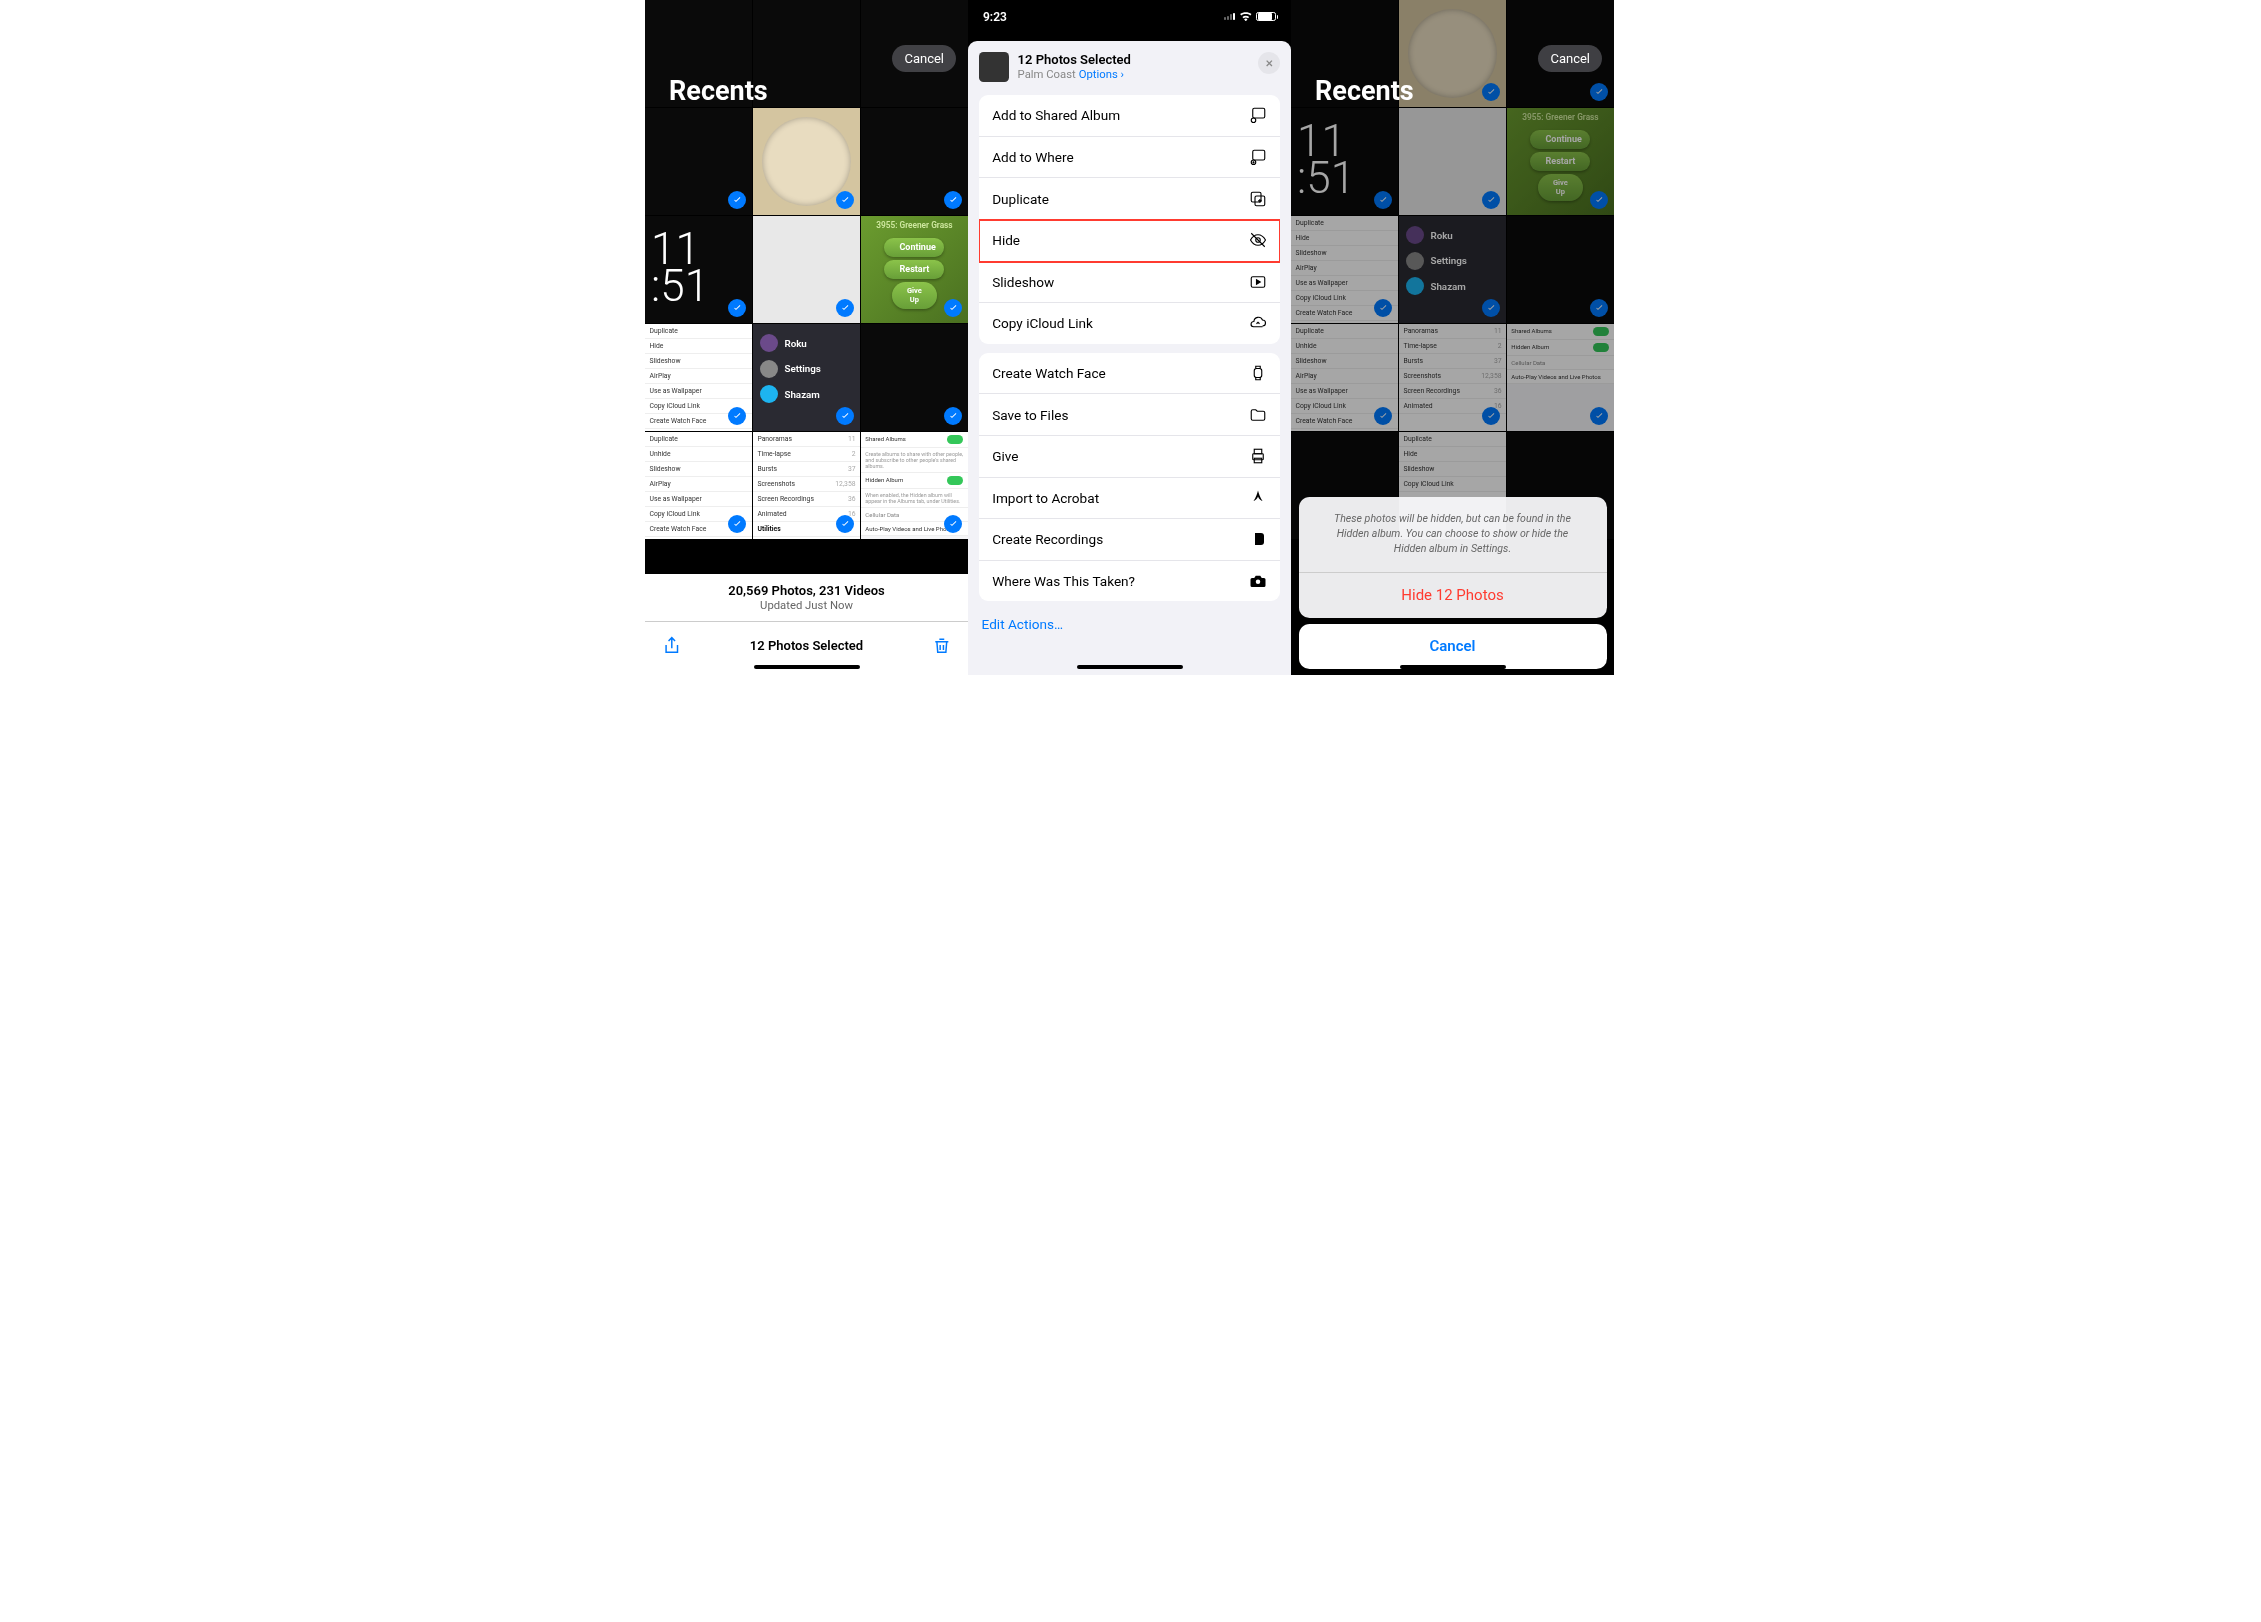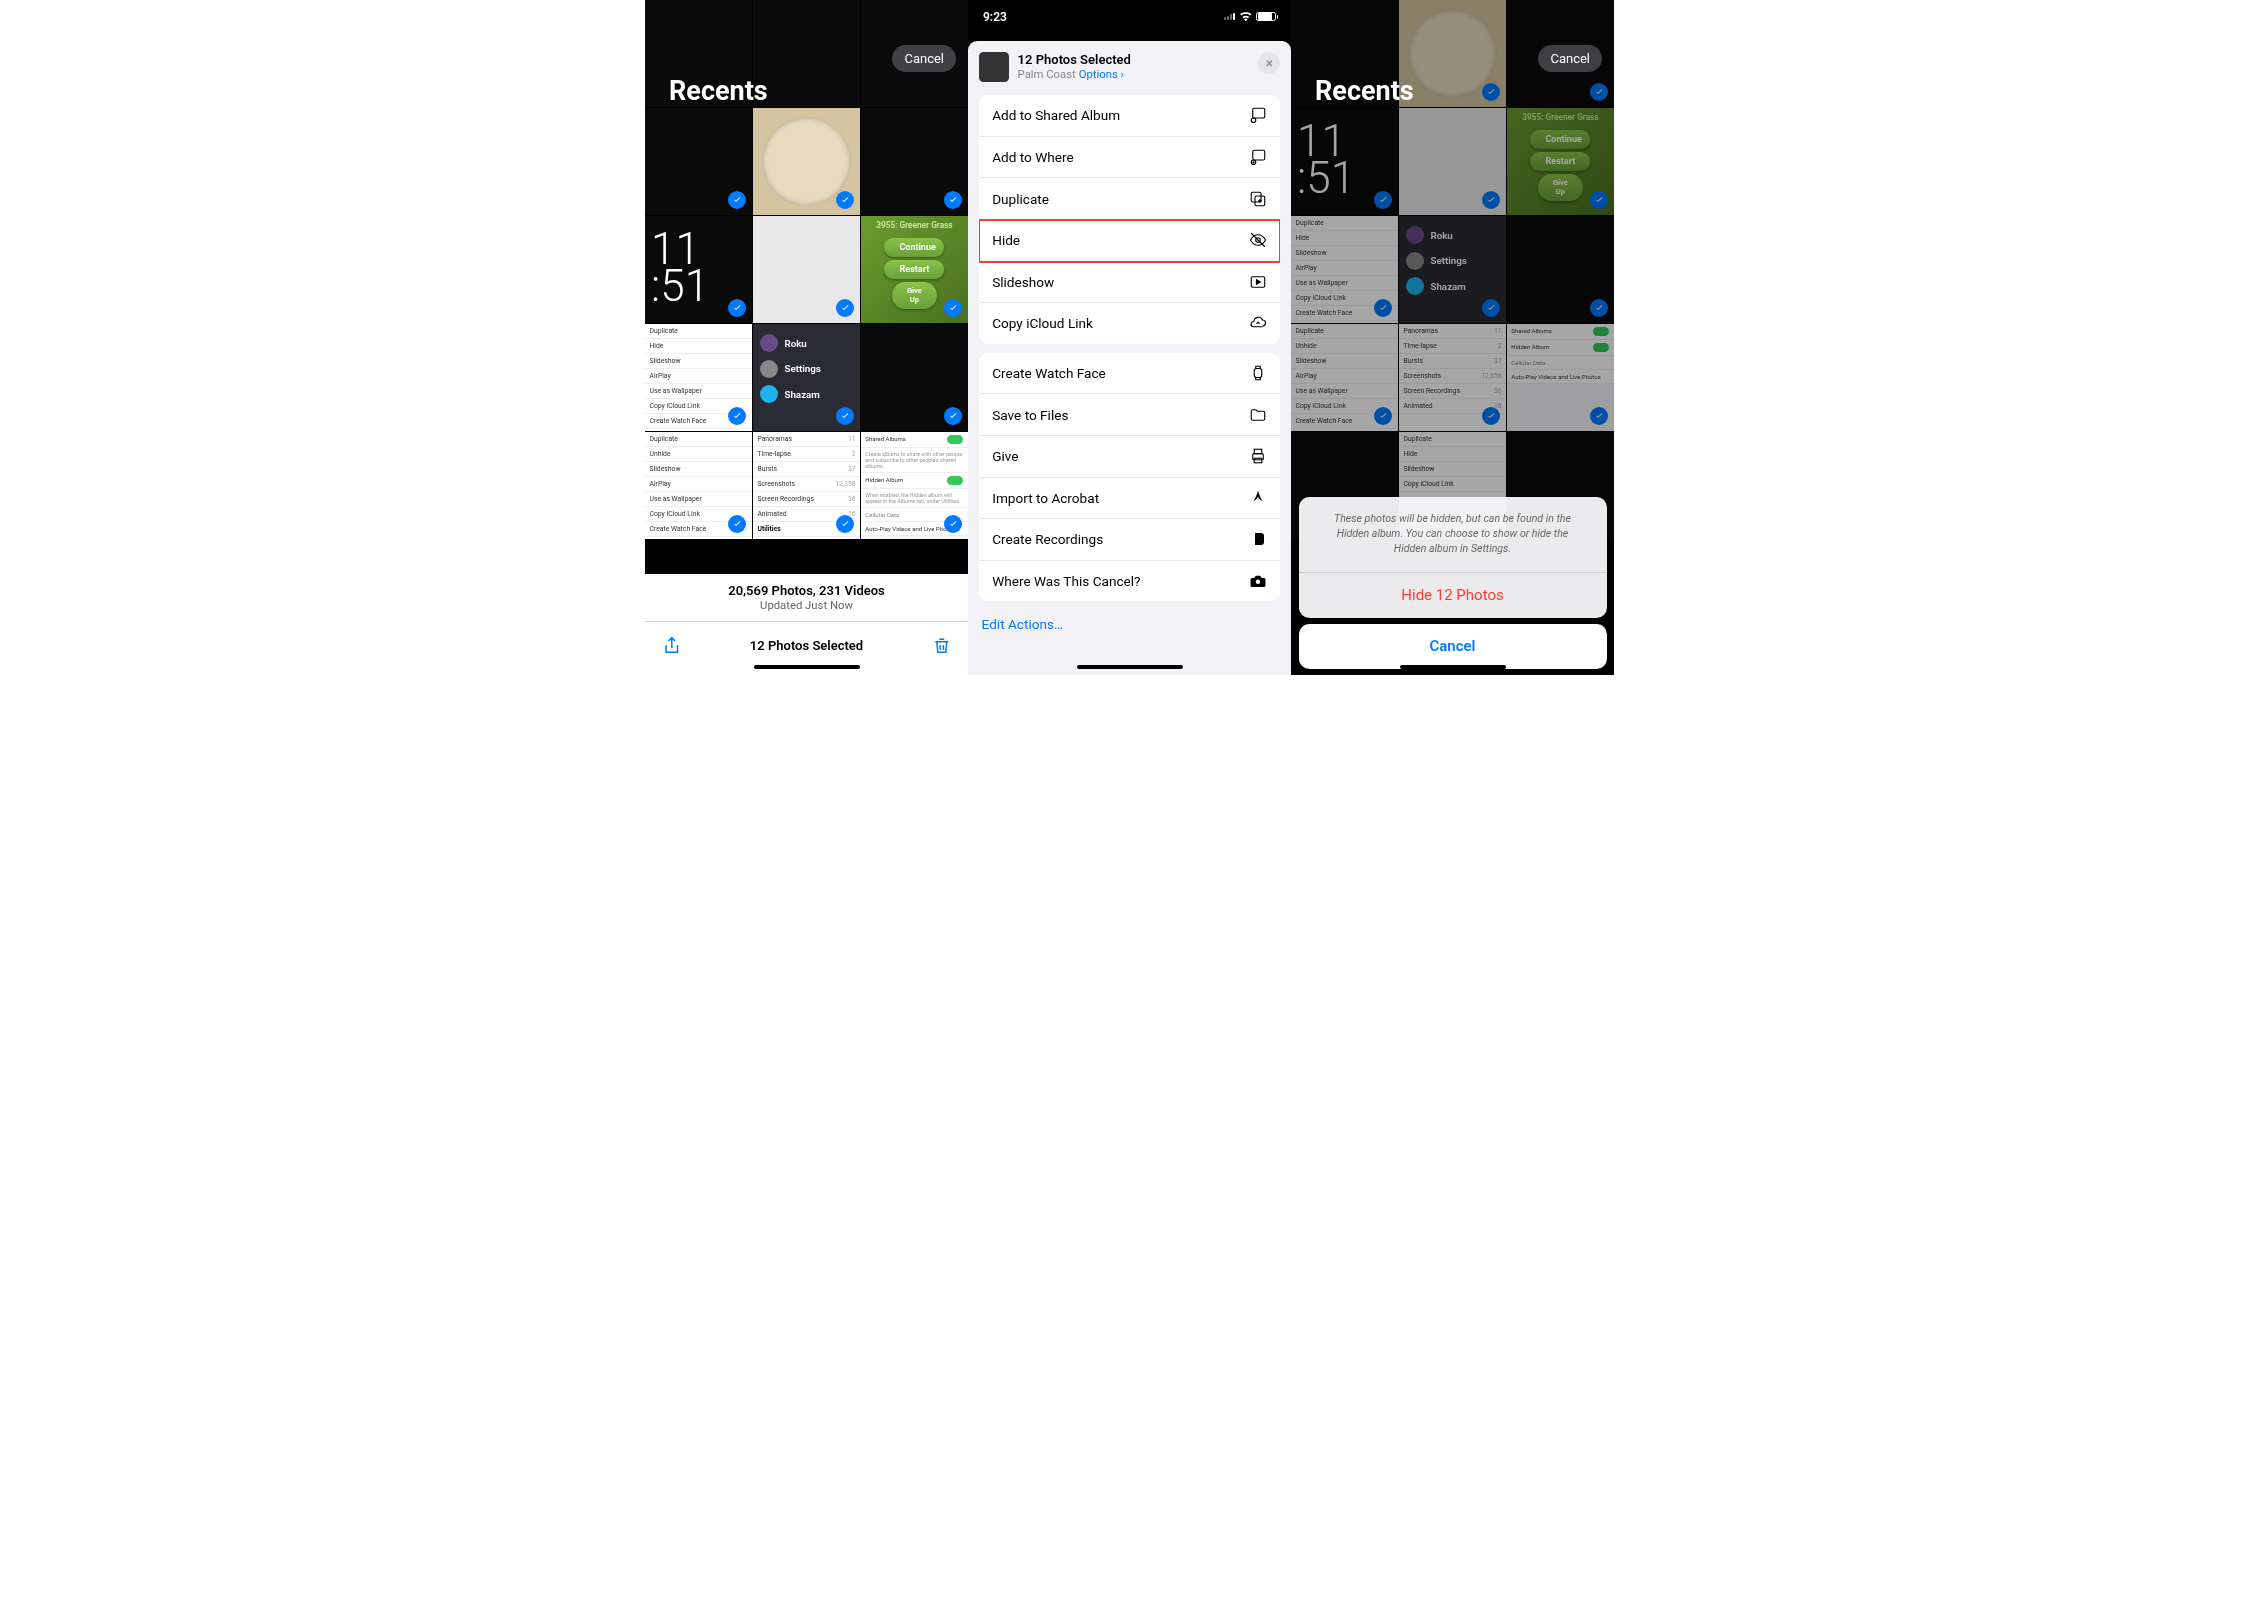--- a/index.html
+++ b/index.html
@@ -386,21 +386,21 @@
               <path d="M12 2c-1 4-3 10-6 14 2-1 5-2 6-6 1 4 4 5 6 6-3-4-5-10-6-14z"></path>
             </svg>
           </div>
       <div class="action-row">
             <span>Create Recordings</span>
             <svg class="action-icon" viewBox="0 0 24 24" fill="#000">
               <path d="M8 4h8a4 4 0 014 4v8a4 4 0 01-4 4H8V4z"></path>
             </svg>
           </div>
       <div class="action-row">
-            <span>Where Was This Cancel?</span>
+            <span>Where Was This Taken?</span>
             <svg class="action-icon" viewBox="0 0 24 24" fill="#000">
               <path d="M4 8h3l2-3h6l2 3h3a2 2 0 012 2v8a2 2 0 01-2 2H4a2 2 0 01-2-2v-8a2 2 0 012-2z"></path>
               <circle cx="12" cy="13" r="3" fill="#fff"></circle>
             </svg>
           </div>
     </div>
 
     <div class="edit-actions">Edit Actions…</div>
     <div class="home-indicator"></div>
   </div>

